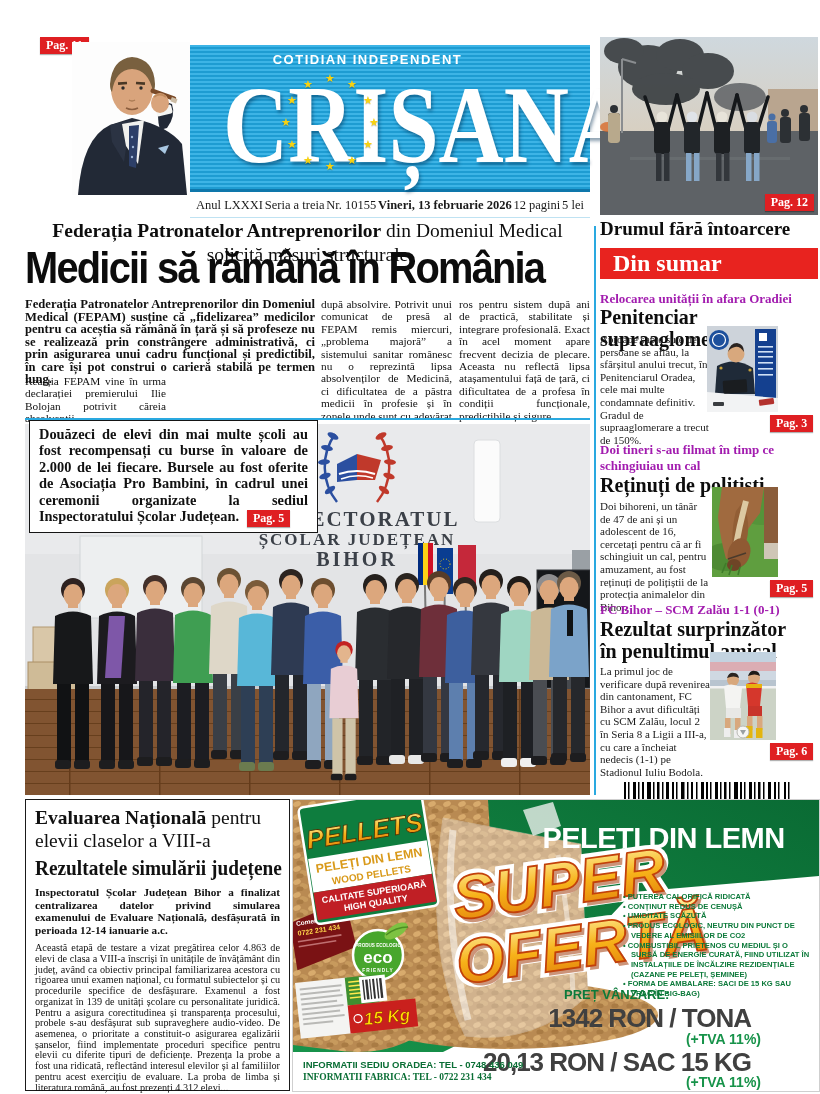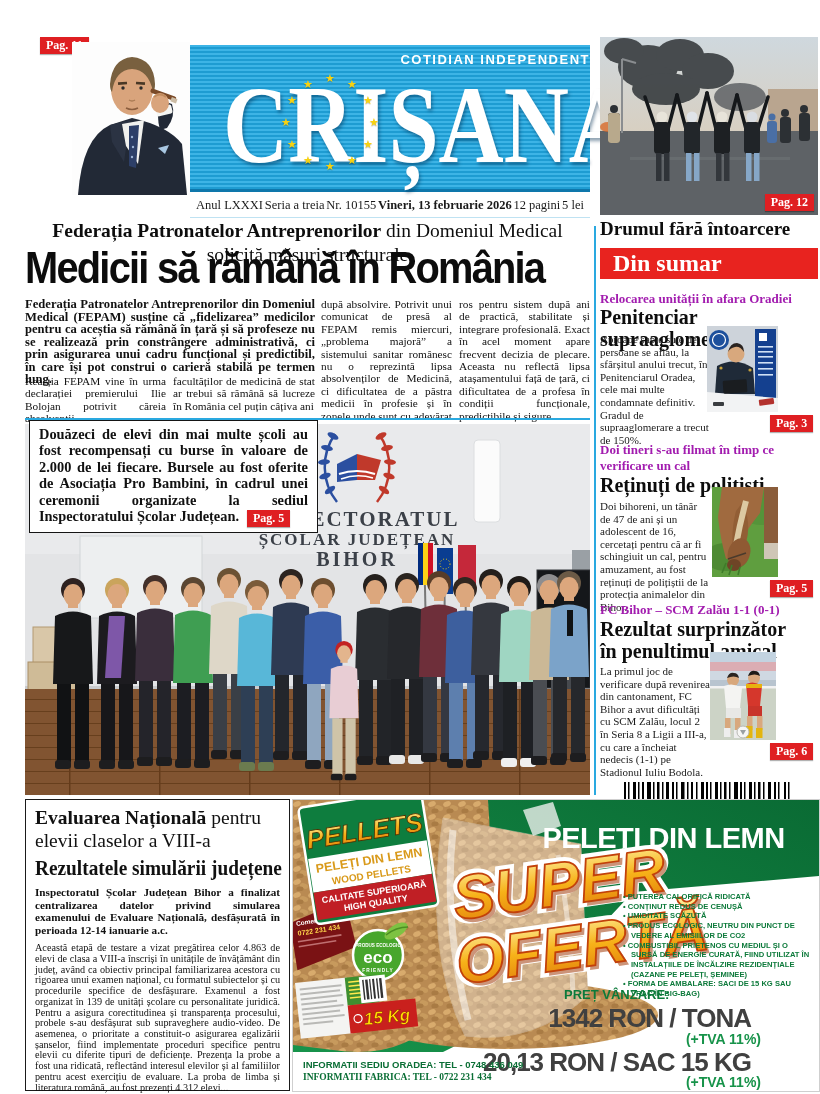--- a/index.html
+++ b/index.html
@@ -5,21 +5,21 @@
   html,body{margin:0;padding:0;background:#f2f2f2;}
   .page{position:relative;width:820px;height:1094px;background:#fff;overflow:hidden;
         font-family:"Liberation Serif","DejaVu Serif",serif;color:#111;}
   .abs{position:absolute;}
   .pg{position:absolute;background:#df1f22;color:#fff;font:bold 12px/17px "Liberation Serif",serif;
       padding:0 6px;white-space:nowrap;box-shadow:0 1px 1px rgba(0,0,0,.3);margin-left:32px;}
   
   .masthead{position:absolute;left:145px;top:45px;width:445px;height:147px;
     background:repeating-linear-gradient(180deg,#3db4e6 0 2px,#1e9cd2 2px 4px);
     box-shadow:inset 0 -3px 0 #0e77ab;}
-  .tagline{position:absolute;left:0;top:7px;width:100%;text-align:right;color:#fff;
+  .tagline{position:absolute;left:0;top:7px;width:100%;text-align:center;color:#fff;
     font:bold 13px "Liberation Sans","DejaVu Sans",sans-serif;letter-spacing:1.5px;}
   .mast-title{position:absolute;left:42px;top:20px;width:400px;text-align:center;color:#fff;
     font:bold 110px/120px "Liberation Serif","DejaVu Serif",serif;transform:scaleX(.82);
     text-shadow:2px 3px 4px rgba(0,45,80,.45);}
   .star{position:absolute;color:#f8d210;font-size:11px;line-height:11px;text-shadow:0 1px 1px rgba(0,0,0,.25);}
   .md-photo{position:absolute;left:72px;top:42px;width:118px;height:153px;background:#fdfdfd;z-index:5;}
   .md-label{position:absolute;left:34px;top:194px;width:154px;height:24px;background:#d6201f;color:#fff;
     text-align:center;font:bold 17px/24px "Liberation Serif",serif;z-index:6;}
   .infobar{position:absolute;left:190px;top:193px;width:400px;height:25px;display:flex;
     justify-content:space-between;align-items:center;padding:0 6px;box-sizing:border-box;
@@ -141,21 +141,20 @@
     <span>Nr. 10155</span>
     <span class="b">Vineri, 13 februarie 2026</span>
     <span>12 pagini</span>
     <span>5 lei</span>
   </div>
 
   <div class="subhead"><b>Federația Patronatelor Antreprenorilor</b><span> din Domeniul Medical solicită măsuri structurale</span></div>
   <div class="headline">Medicii să rămână în România</div>
   <div class="lead-par">Federația Patronatelor Antreprenorilor din Domeniul Medical (FEPAM) susține că „fidelizarea” medicilor pentru ca aceștia să rămână în țară și să profeseze nu se realizează prin constrângere administrativă, ci prin asigurarea unui cadru funcțional și predictibil, în care își pot construi o carieră stabilă pe termen lung.</div>
   <div class="bcol" style="left:25px;top:375px;width:141px;">Reacția FEPAM vine în urma declarației premierului Ilie Bolojan potrivit căreia absolvenții</div>
-  <div class="bcol" style="left:173px;top:375px;width:142px;">facultăților de medicină de stat ar trebui să rămână să lucreze în România cel puțin câțiva ani</div>
   <div class="bcol" style="left:321px;top:298px;width:131px;">după absolvire. Potrivit unui comunicat de presă al FEPAM remis miercuri, „problema majoră” a sistemului sanitar românesc nu o reprezintă lipsa absolvenților de Medicină, ci dificultatea de a păstra medicii în profesie și în zonele unde sunt cu adevărat necesari. „Medicul devine cu adevărat valo-</div>
   <div class="bcol" style="left:459px;top:298px;width:131px;">
     <span>ros pentru sistem după ani de practică, stabilitate și integrare profesională. Exact în acel moment apare frecvent decizia de plecare. Aceasta nu reflectă lipsa atașamentului față de țară, ci dificultatea de a profesa în condiții funcționale, predictibile și sigure.</span>
     <span class="cont">continuare în pagina 3</span>
   </div>
 
   <div class="rule-h" style="left:25px;top:418px;width:565px;height:2px;"></div>
   <div class="rule-v" style="left:594px;top:226px;width:2px;height:569px;"></div>
 
   <div class="photo-wrap">
@@ -359,21 +358,21 @@
         <circle cx="14" cy="42" r="1.6" fill="#c8a23c"></circle>
           <circle cx="43" cy="44" r="1.6" fill="#c8a23c"></circle>
         <polygon points="0,66 71,72 71,86 0,86" fill="#f2f3f4"></polygon>
         <rect x="16" y="54" width="24" height="13" rx="1.5" fill="#1a1d20" transform="rotate(-4 28 60)"></rect>
         <rect x="52" y="73" width="15" height="6" rx="1" fill="#b3322e" transform="rotate(-8 59 76)"></rect>
         <rect x="6" y="76" width="11" height="4" rx="1" fill="#3a3d40"></rect>
       </svg>
     </div>
     <span class="pg" style="left:138px;top:378px;">Pag. 3</span>
 
-    <div class="s-kicker" style="top:405px;">Doi tineri s-au filmat în timp ce verificare un cal</div>
+    <div class="s-kicker" style="top:405px;">Doi tineri s-au filmat în timp ce schingiuiau un cal</div>
     <div class="s-head" style="top:438px;">Reținuți de polițiști</div>
     <div class="s-body" style="top:463px;left:0;">Doi bihoreni, un tânăr de 47 de ani și un adolescent de 16, cercetați pentru că ar fi schingiuit un cal, pentru amuzament, au fost reținuți de polițiștii de la protecția animalelor din Bihor.</div>
     <div class="s-img" style="left:112px;top:450px;width:66px;height:90px;">
       <svg width="66" height="90" viewBox="0 0 66 90">
         <rect width="66" height="90" fill="#5f9e3f"></rect>
         <ellipse cx="14" cy="70" rx="22" ry="14" fill="#4e8a33"></ellipse>
         <ellipse cx="50" cy="20" rx="26" ry="18" fill="#55943a"></ellipse>
         <rect x="52" y="0" width="14" height="58" fill="#8a5d3b"></rect>
         <rect x="52" y="56" width="14" height="16" fill="#cfc6b6"></rect>
         <path d="M10,0 L52,0 L48,26 Q40,36 32,48 Q26,58 28,70 L14,72 Q8,50 6,30 Z" fill="#a06a3f"></path>

